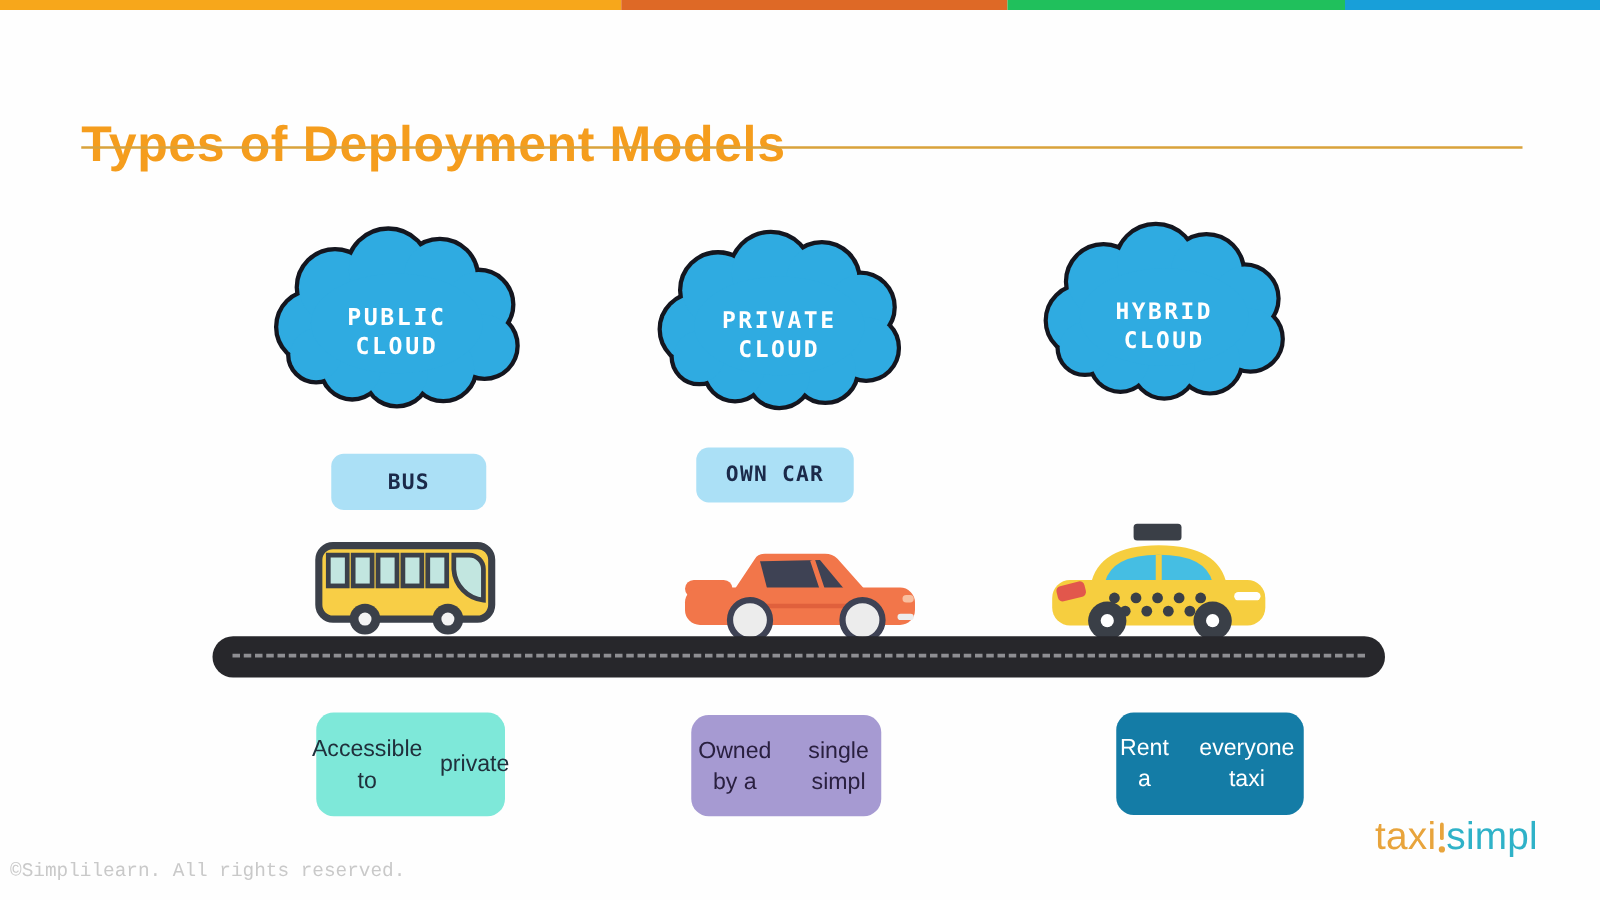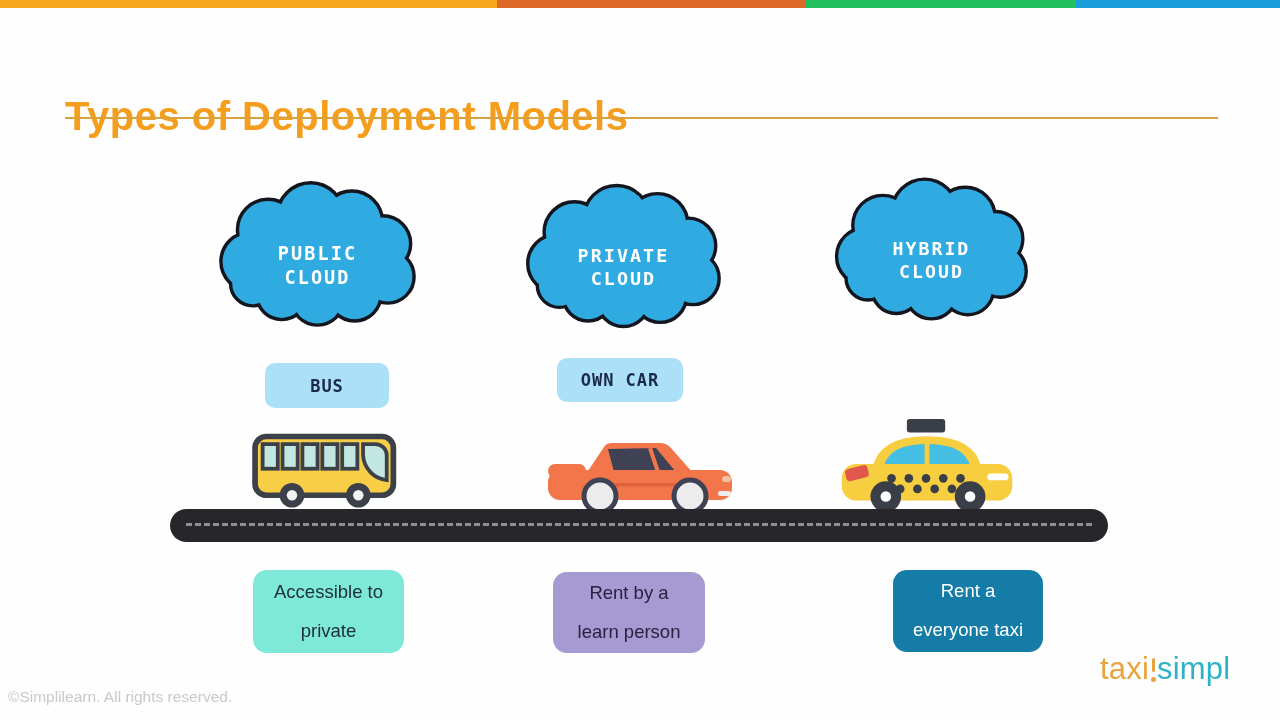--- a/index.html
+++ b/index.html
@@ -53,30 +53,30 @@
     position:absolute; left:170px; top:509px; width:938px; height:33px;
     background:#27272B; border-radius:17px;
   }
   .road-line {
     position:absolute; left:16px; right:16px; top:14px; height:0;
     border-top:3px dashed #8E8E92;
   }
 
   
   .desc {
-    position:absolute; border-radius:14px; display:flex; flex-direction:column;
+    position:absolute; border-radius:14px; display:flex; flex-direction:row;
     align-items:center; justify-content:center; text-align:center;
     font-size:18.5px; line-height:1.35;gap:14px;
   }
   #desc1 { left:253px; top:570px; width:151px; height:83px; }
   #desc2 { left:553px; top:572px; width:152px; height:81px; }
   #desc3 { left:893px; top:570px; width:150px; height:82px; }
 
   
-  .copyright { position:absolute; left:8px; top:688px; font-size:15.5px; color:#C9C9C9; }
+  .copyright { position:absolute; left:8px; top:688px; font-size:15.5px; color:#C9C9C9;font-family:Liberation Mono, monospace; }
   .logo { position:absolute; left:1100px; top:651px; font-size:31px; letter-spacing:0.2px; white-space:nowrap; }
   .logo-i { position:relative; display:inline-block; width:8px; height:24px; vertical-align:-2px; }
   .logo-i .stem { position:absolute; left:2.5px; top:1px; width:3.5px; height:14px; border-radius:2px; }
   .logo-i .dot  { position:absolute; left:2px; bottom:-1px; width:5px; height:5px; border-radius:50%; }
 </style>
 </head>
 <body>
 
 <div class="slide">
 
@@ -185,22 +185,22 @@
 
   <div class="road">
     <div class="road-line"></div>
   </div>
 
   <div id="desc1" class="desc" style="background: rgb(126, 232, 217); color: rgb(32, 48, 60);">
     <span>Accessible to</span>
     <span>private</span>
   </div>
   <div id="desc2" class="desc" style="background: rgb(166, 154, 210); color: rgb(42, 32, 64);">
-    <span>Rent by a</span>
-    <span>learn person</span>
+    <span>Owned by a</span>
+    <span>single simpl</span>
   </div>
   <div id="desc3" class="desc" style="background: rgb(20, 124, 166); color: rgb(255, 255, 255);">
     <span>Rent a</span>
     <span>everyone taxi</span>
   </div>
 
   <div class="copyright">©Simplilearn. All rights reserved.</div>
 
   <div class="logo">
     <span style="color: rgb(232, 164, 60);">taxi</span><span class="logo-i"><span class="stem" style="background: rgb(232, 164, 60);"></span><span class="dot" style="background: rgb(232, 164, 60);"></span></span><span style="color: rgb(47, 178, 200);">simpl</span>

